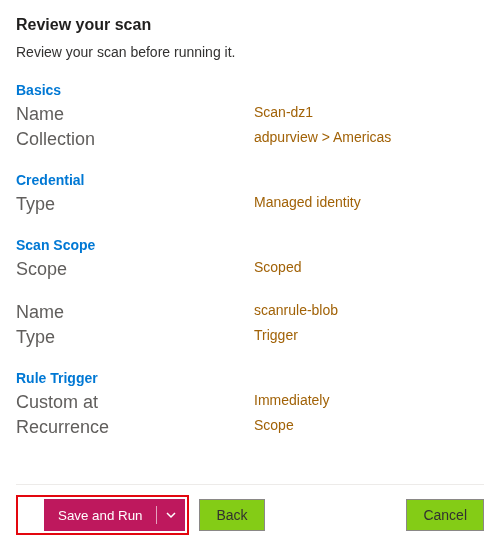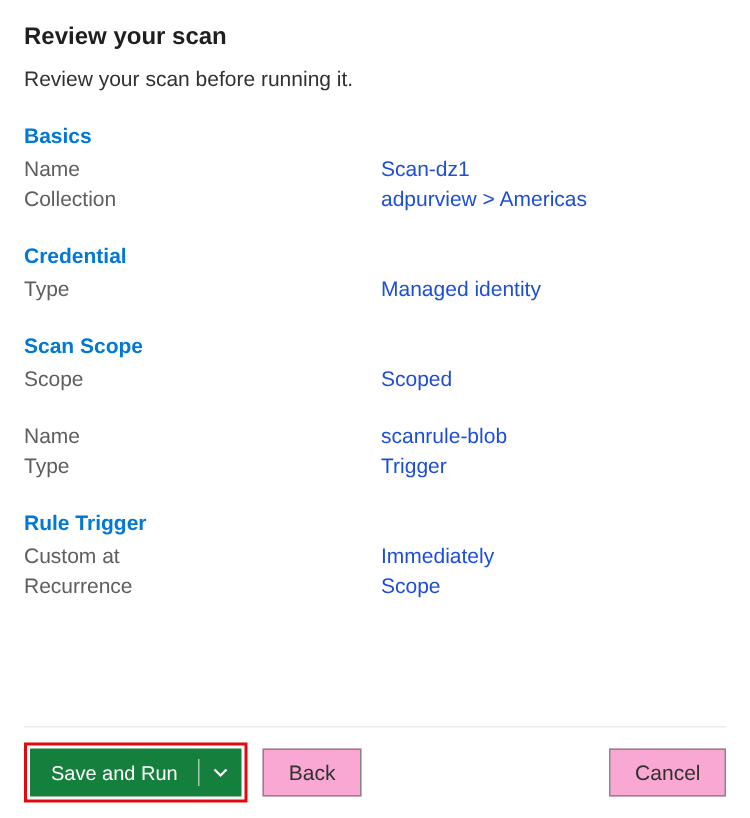--- a/index.html
+++ b/index.html
@@ -41,60 +41,61 @@
       font-size: 14px;
       margin-bottom: 6px;
     }
     .row {
       display: flex;
       margin-bottom: 4px;
     }
     .row .label {
       width: 238px;
       color: #605e5c;
-      font-size: 14px;
+      font-size: 18px;
     }
     .row .value {
       flex: 1;
-      color: #1d4ed8;
+      color: #a16207;
       font-size: 14px;
     }
     .footer {
       border-top: 1px solid #edebe9;
       padding-top: 10px;
       display: flex;
       align-items: center;
       gap: 10px;
     }
     .footer-spacer {
       flex: 1;
     }
     .btn {
       font-family: inherit;
       font-size: 14px;
       height: 32px;
       padding: 0 16px;
       border: 1px solid #8a8886;
-      background: #f9a8d4;
+      background: #84cc16;
       color: #323130;
       cursor: pointer;
     }
     .primary-wrap {
       display: flex;
       border: 2.5px solid #e3070e;
       padding: 2px;
     }
     .btn-primary {
       display: flex;
       align-items: center;
-      background: #15803d;
+      background: #be185d;
       color: #ffffff;
       border: none;
       height: 32px;
       padding: 0;
+      margin-left: 24px;
     }
     .btn-primary-label {
       padding: 0 14px;
     }
     .btn-primary-divider {
       width: 1px;
       height: 18px;
       background: rgba(255,255,255,0.6);
     }
     .btn-primary-chevron {

